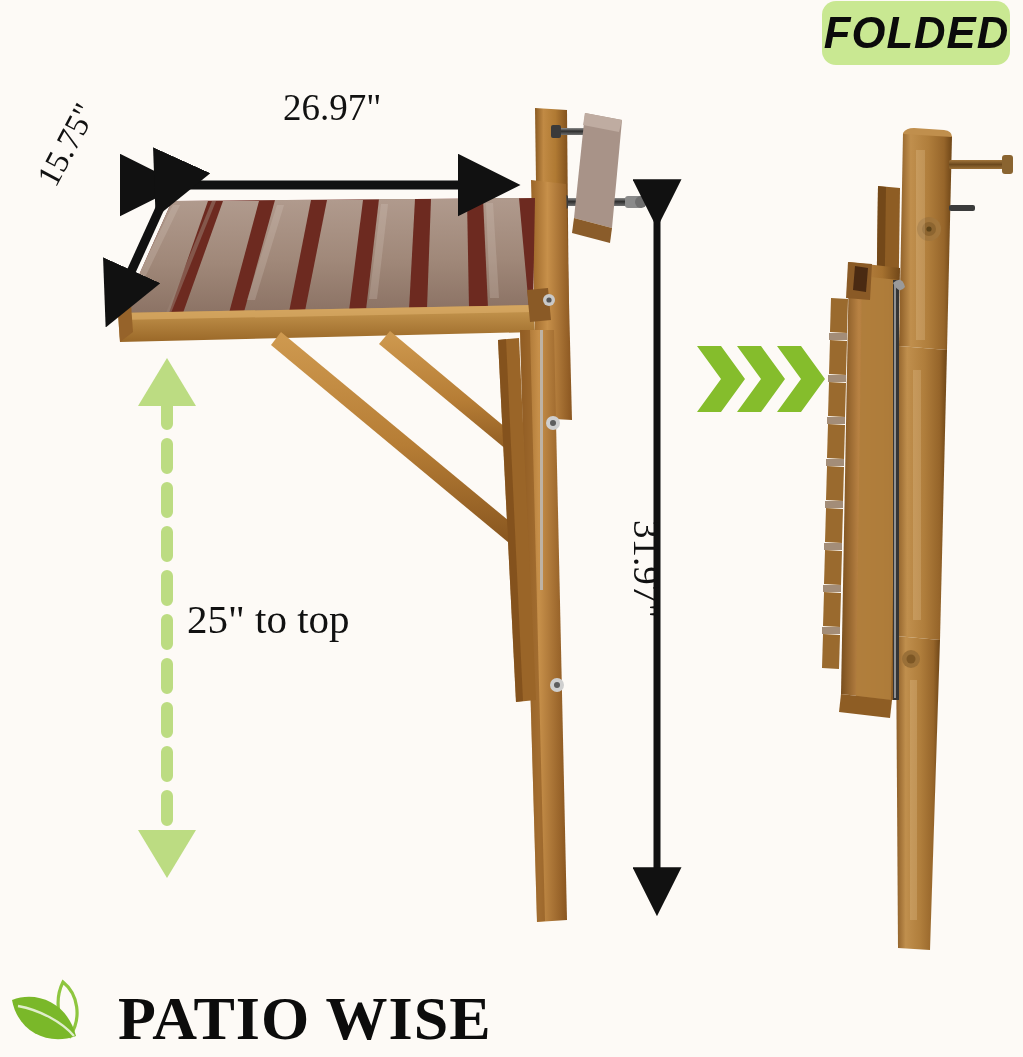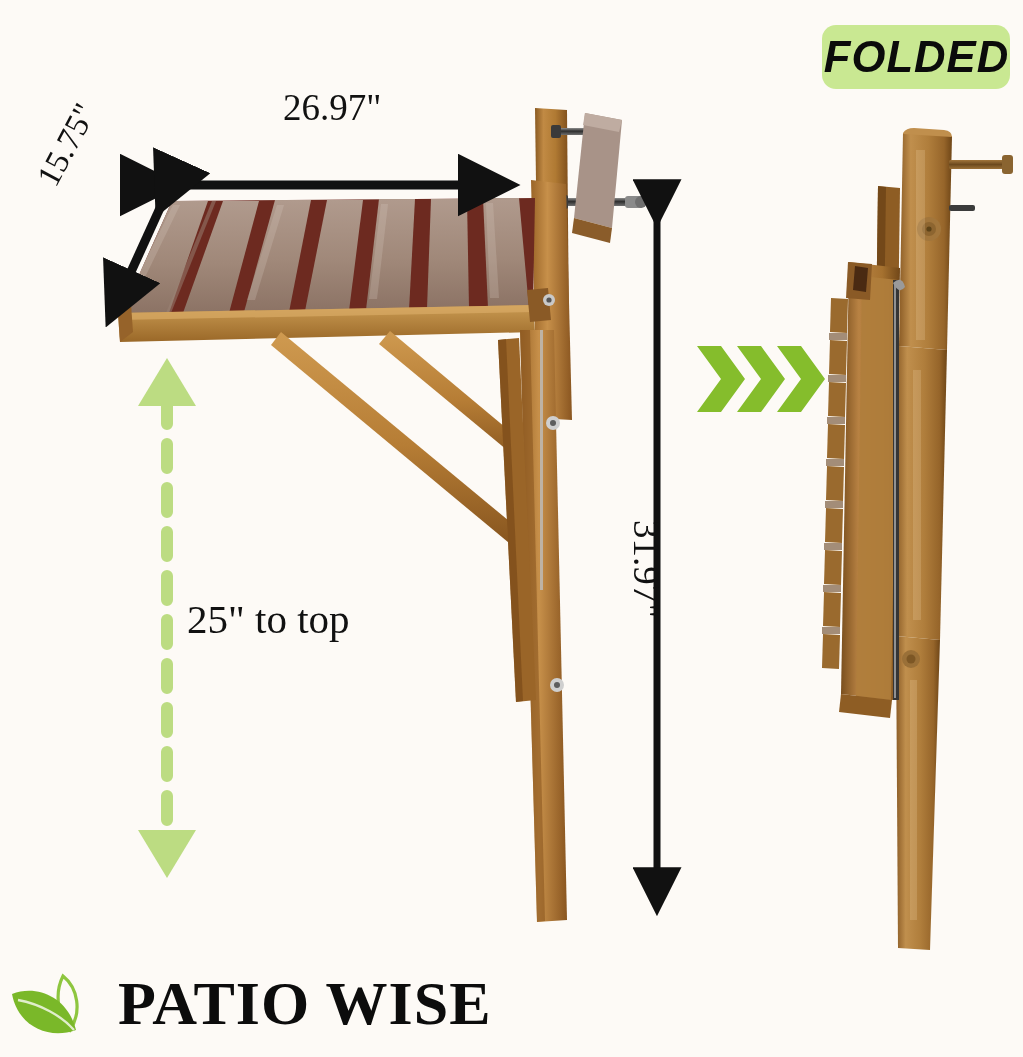--- a/index.html
+++ b/index.html
@@ -8,21 +8,21 @@
     background:#fdfaf6;
     font-family:"Liberation Serif", serif;
     overflow:hidden;
     position:relative;
   }
   #stage{position:absolute;left:0;top:0;width:1023px;height:1057px;}
   .abs{position:absolute;}
 
   
   #folded-badge{
-    left:822px;top:25px;width:188px;height:64px;
+    left:822px;top:1px;width:188px;height:64px;
     background:#c9e892;border-radius:14px;
     display:flex;align-items:center;justify-content:center;text-align:right;
   }
   #folded-badge .txt{
     font-family:"Liberation Sans", sans-serif;
     font-weight:bold;font-style:italic;
     font-size:45px;letter-spacing:1px;color:#0b0b0b;
     transform:scaleX(0.97);
   }
 
@@ -38,21 +38,21 @@
     transform:rotate(-62deg);transform-origin:left top;
   }
   #label-height{
     left:668px;top:520px;font-size:37px;
     transform:rotate(90deg);transform-origin:left top;
   }
   #label-green-1{left:187px;top:595px;font-size:41px;}
   #label-green-2{left:231px;top:662px;font-size:41px;}
 
   
-  #logo{left:8px;top:968px;width:520px;height:86px;display:flex;align-items:flex-start;}
+  #logo{left:8px;top:968px;width:520px;height:86px;display:flex;align-items:flex-end;}
   #logo .word{
     font-family:"Liberation Serif", serif;
     font-weight:bold;font-size:62px;color:#0c0c0c;
     letter-spacing:1px;margin-left:22px;
   }
 
   
   svg.layer{position:absolute;left:0;top:0;width:1023px;height:1057px;overflow:visible;}
 </style>
 </head>

